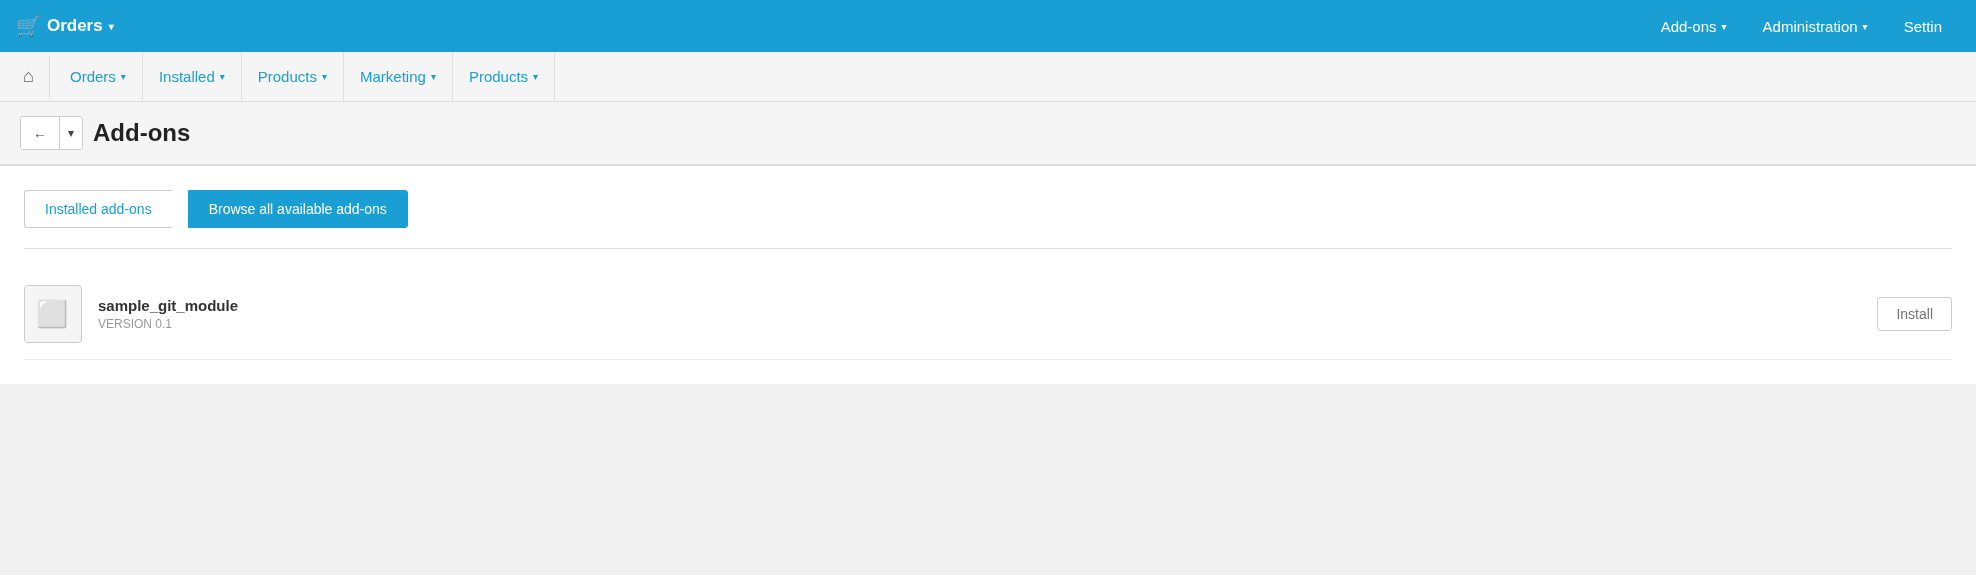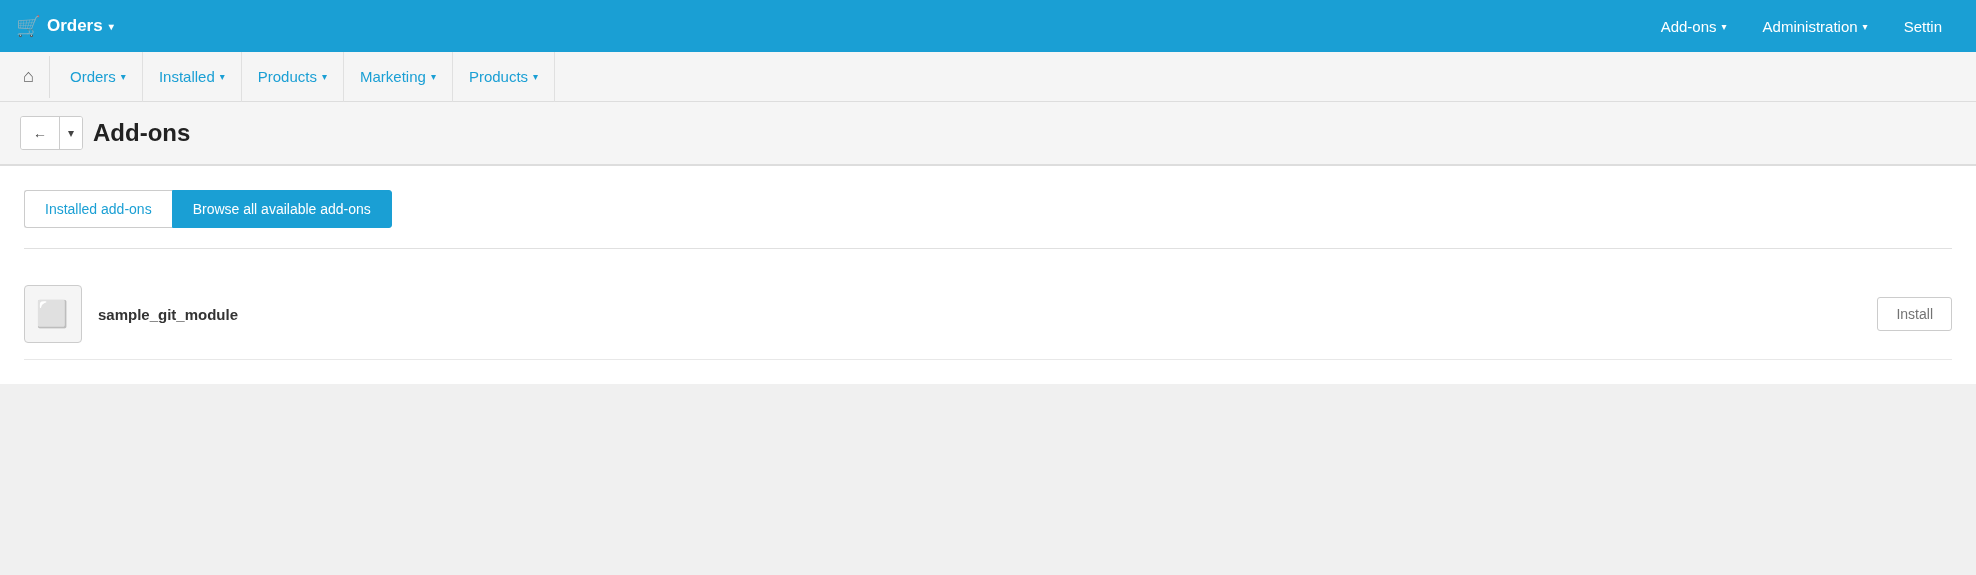--- a/index.html
+++ b/index.html
@@ -133,21 +133,21 @@
 
     
     .main-content {
       background: #fff;
       padding: 24px 24px;
     }
 
     
     .tab-row {
       display: flex;
-      gap: 0;
+      gap: 16px;
       margin-bottom: 20px;
       align-items: center;
     }
     .tab-btn {
       padding: 10px 20px;
       font-size: 14px;
       border: 1px solid #ccc;
       cursor: pointer;
       background: #fff;
       color: #1a9fd4;
@@ -289,16 +289,17 @@
   </div>
 
   <hr class="divider">
 
   <div class="addon-row">
     <div class="addon-icon-box">
       <span class="box-icon">⬜</span>
     </div>
     <div class="addon-info">
       <div class="addon-name">sample_git_module</div>
+      <div class="addon-version">VERSION 0.1</div>
     </div>
     <button class="install-btn">Install</button>
   </div>
 </div>
 
 </body></html>

